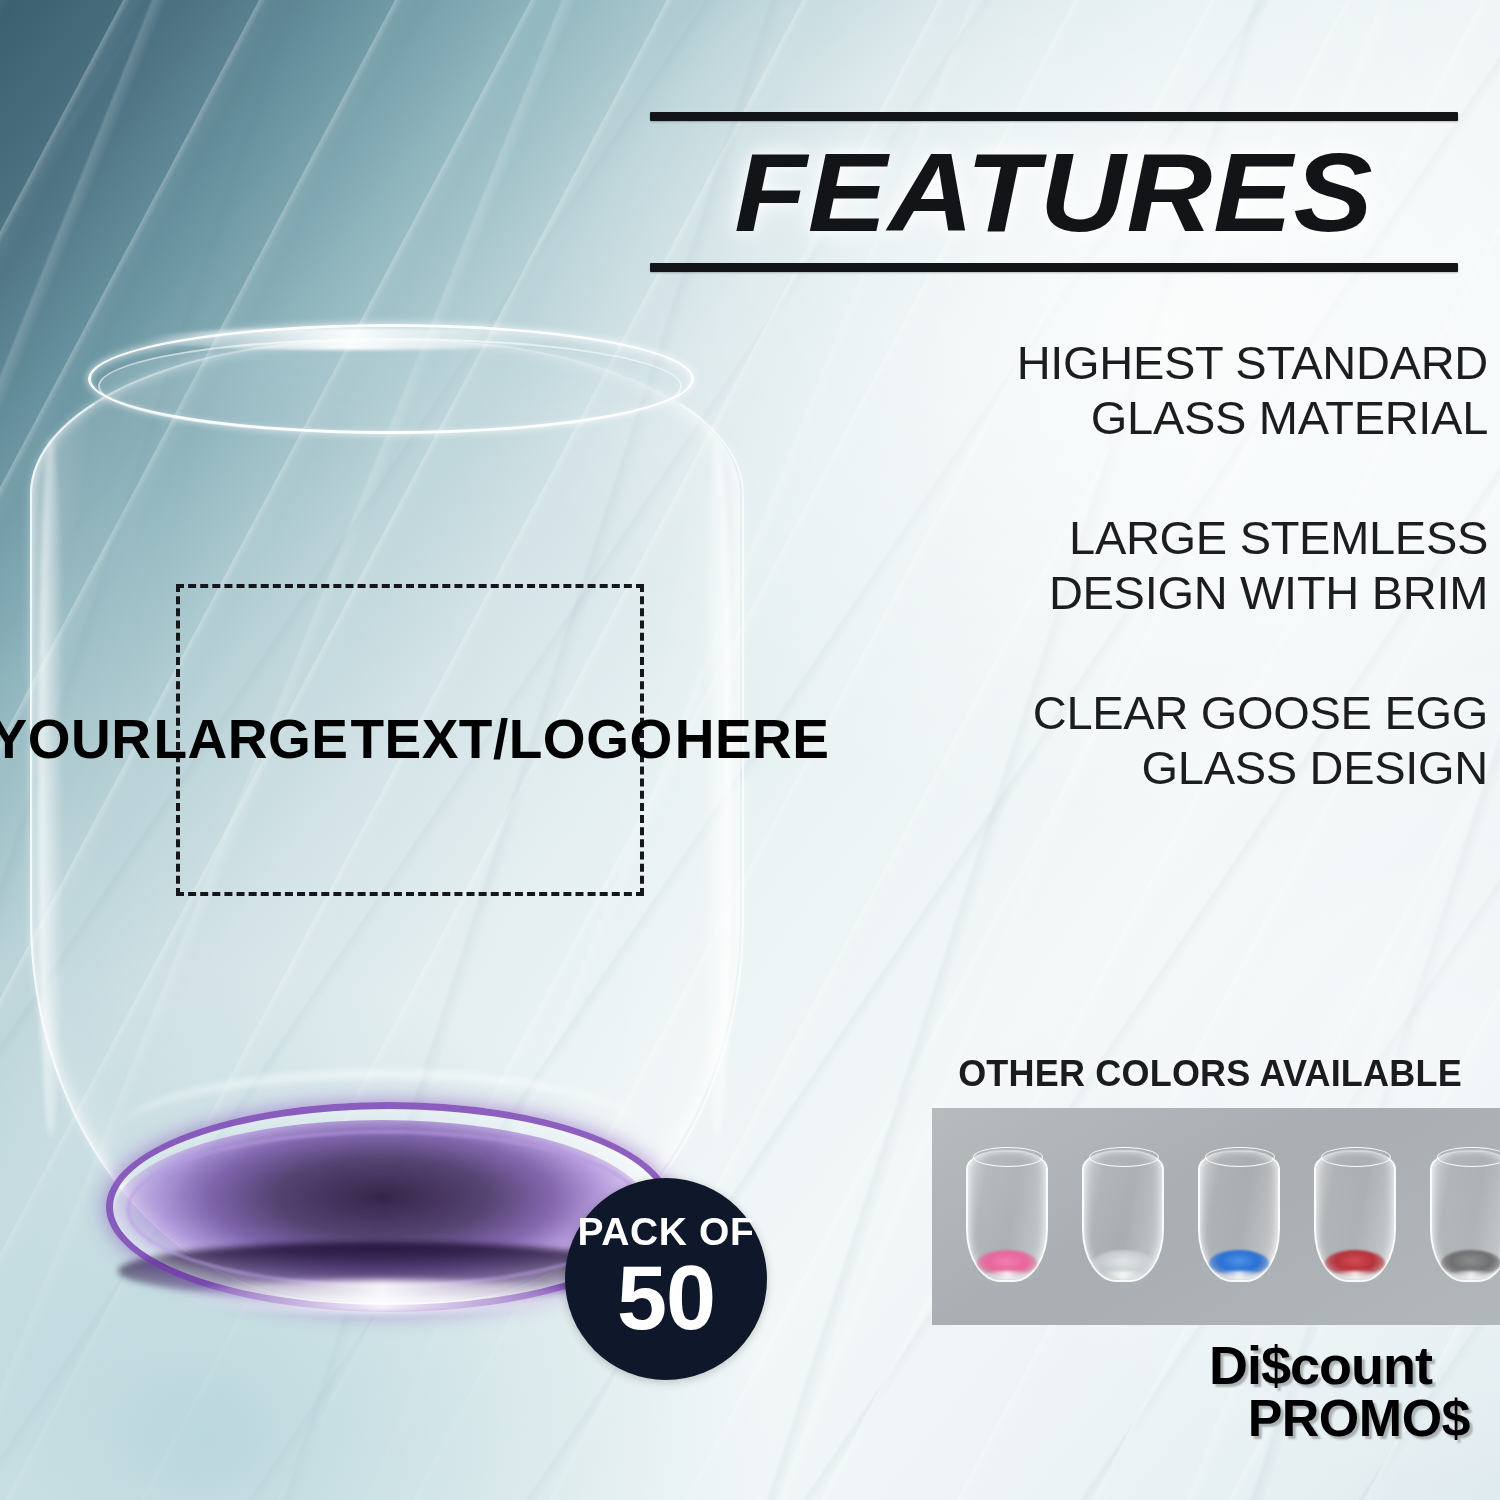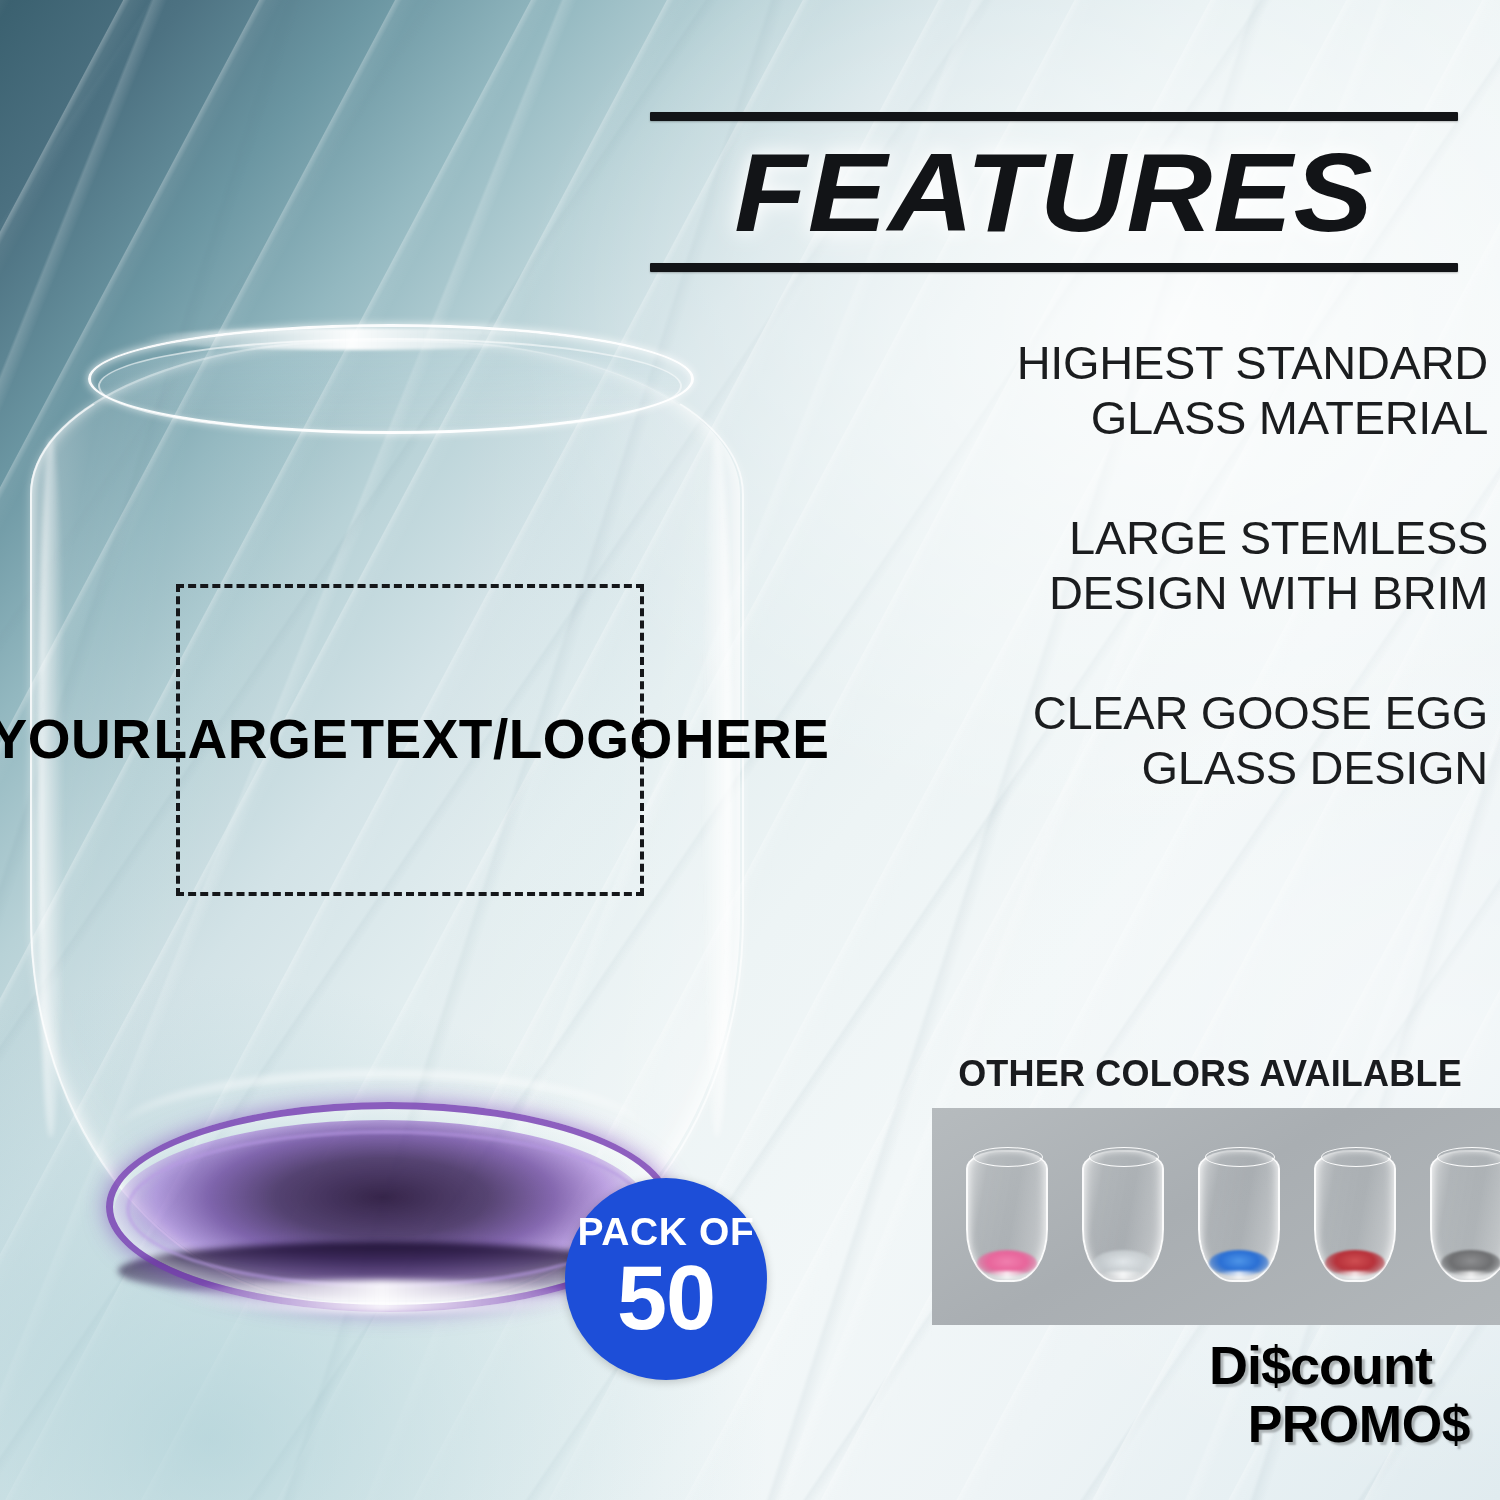--- a/index.html
+++ b/index.html
@@ -198,21 +198,21 @@
     color:#000;
     white-space:nowrap;
   }
 
   
   #pack-badge{
     position:absolute;
     left:565px; top:1178px;
     width:202px; height:202px;
     border-radius:50%;
-    background:#1d4ed8;
+    background:#0f172a;
     display:flex;flex-direction:column;
     align-items:center;justify-content:center;
     box-shadow:0 2px 10px rgba(0,0,0,.20);
   }
   #pack-badge .pk-top{
     color:#fff;font-weight:bold;font-size:39px;letter-spacing:.6px;
     line-height:1;margin-top:-4px;
   }
   #pack-badge .pk-num{
     color:#fff;font-weight:bold;font-size:90px;letter-spacing:-1px;
@@ -314,21 +314,21 @@
     color:#000;
     font-weight:bold;
     line-height:1.0;
   }
   #brand-logo .l1{
     font-size:54px;letter-spacing:-1px;
     text-shadow:3px 3px 2px rgba(120,125,128,.55);
     margin-right:38px;
   }
   #brand-logo .l2{
-    font-size:52px;letter-spacing:-.5px;margin-top:6px;
+    font-size:52px;letter-spacing:-.5px;
     text-shadow:3px 3px 2px rgba(120,125,128,.55);
   }
 </style>
 </head>
 <body>
 
 <div id="stage">
 
   <div class="bg-base"></div>
   <div class="bg-veins"></div>

